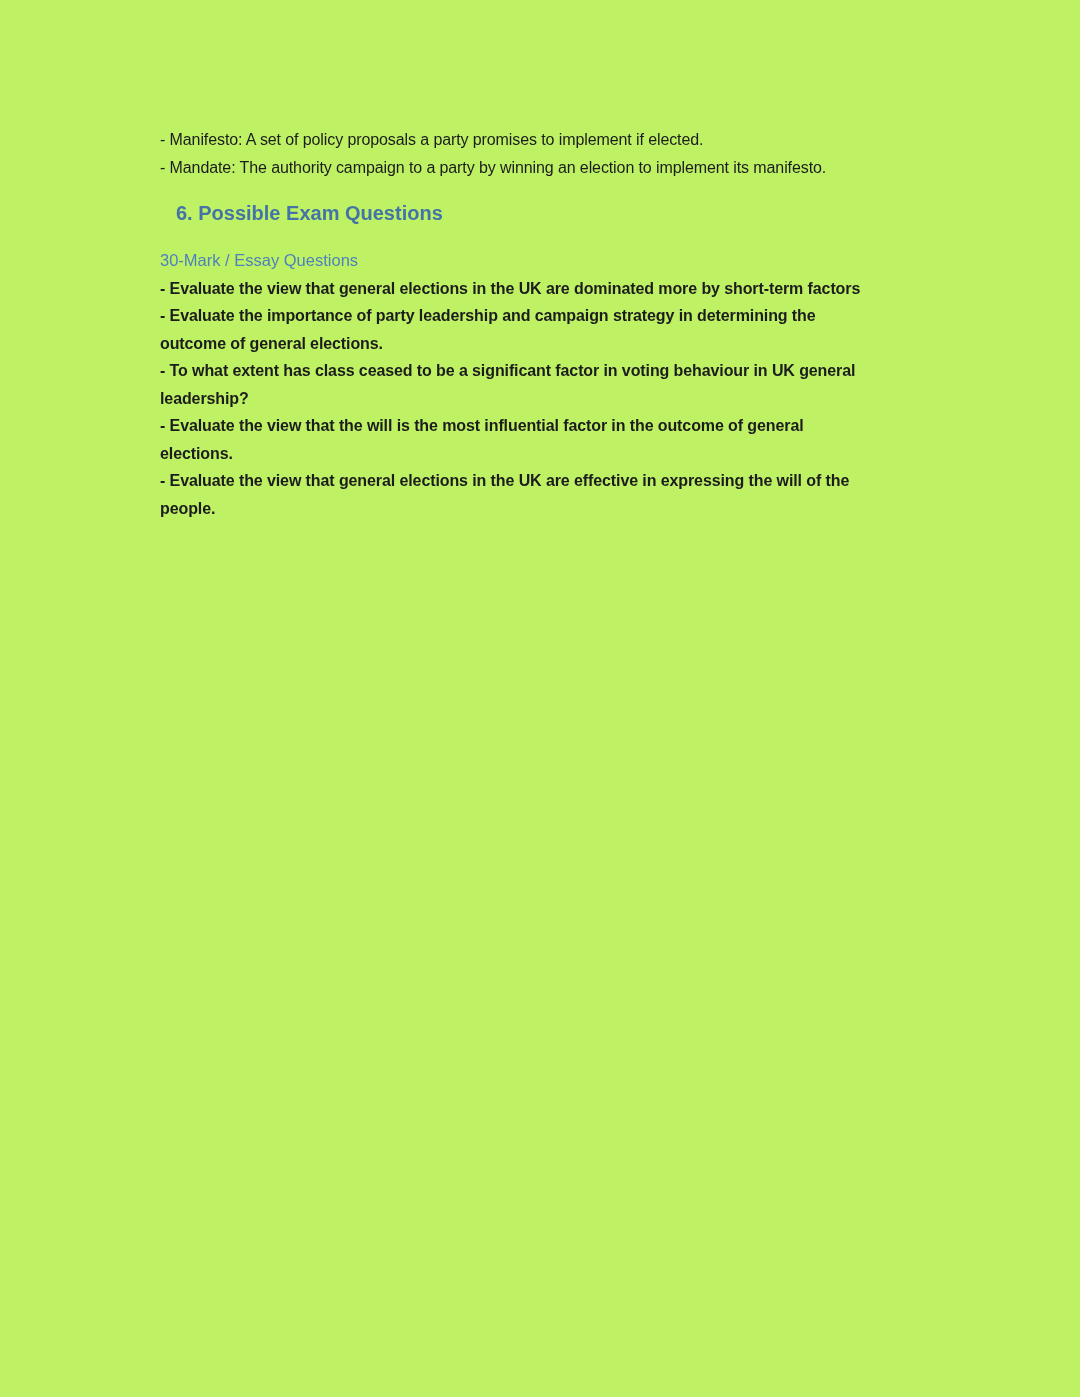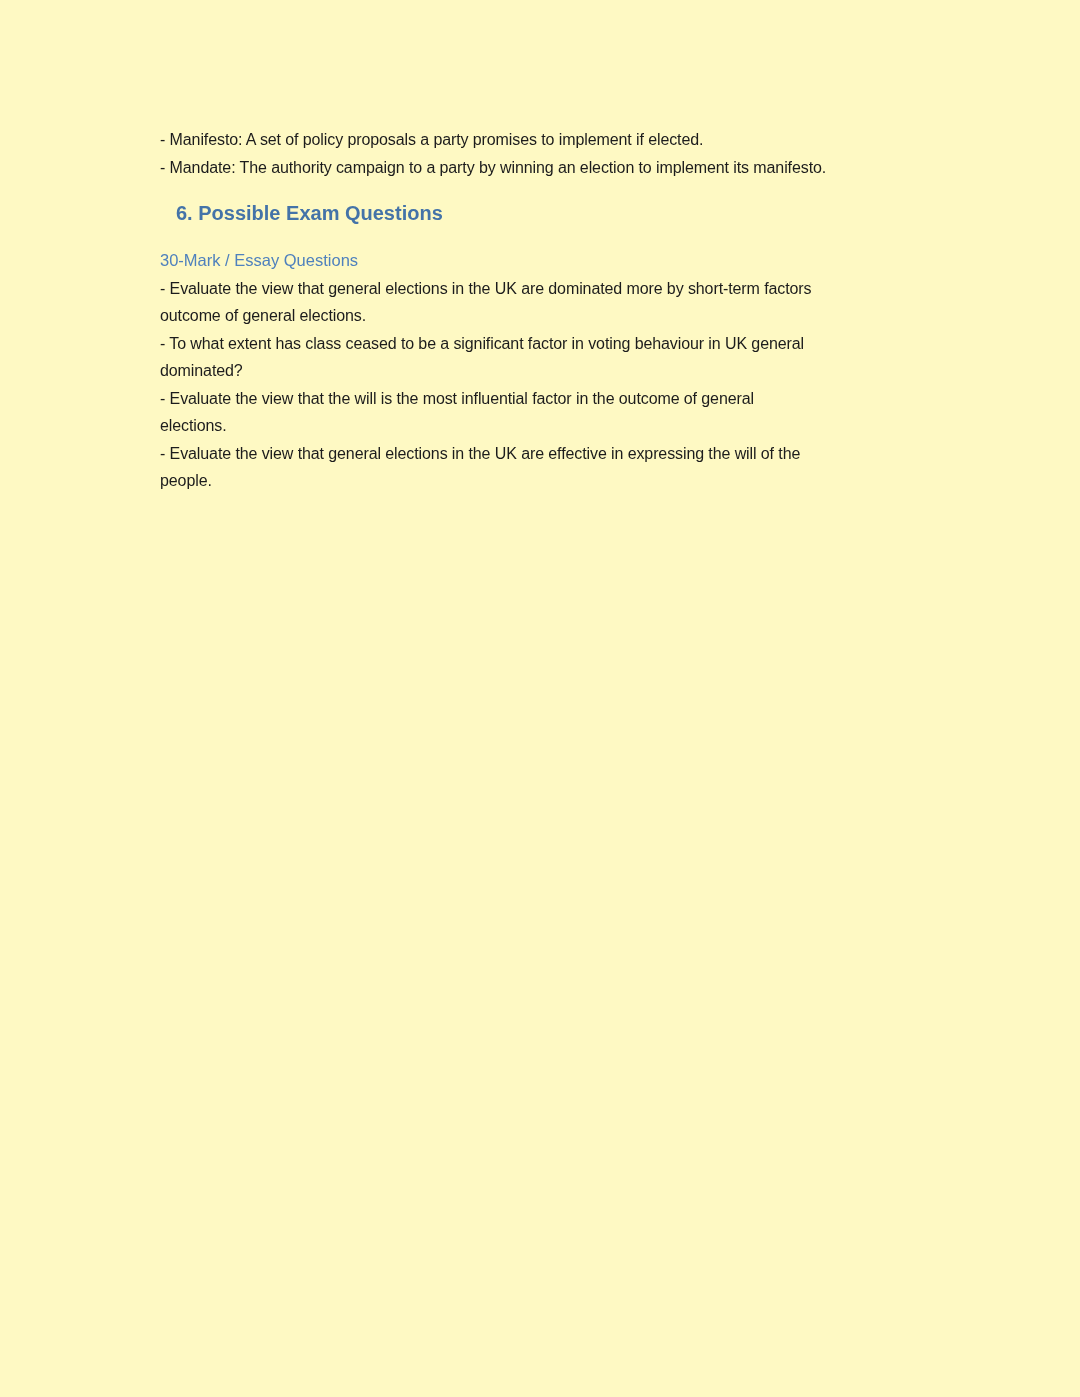--- a/index.html
+++ b/index.html
@@ -13,21 +13,21 @@
     height: 1397px;
     position: relative;
     font-family: "Liberation Sans", sans-serif;
   }
   .page {
     position: absolute;
     left: 0;
     top: 0;
     width: 1080px;
     height: 1397px;
-    background: #fef9c3;
+    background: #bef264;
     overflow: hidden;
   }
   .content {
     position: absolute;
     left: 160px;
     top: 126px;
     width: 800px;
   }
   .body-line {
     font-size: 16px;
@@ -47,40 +47,42 @@
   .subsection-heading {
     font-size: 16.5px;
     font-weight: normal;
     color: #4f81bd;
     line-height: 27.5px;
     margin: 19px 0 0 0;
     white-space: nowrap;
   }
   .question-list {
     margin: 0;
+    font-weight: bold;
   }
 </style>
 </head>
 <body>
 
 <div class="page">
   <div class="content">
 
     <div class="body-line">- Manifesto: A set of policy proposals a party promises to implement if elected.</div>
     <div class="body-line">- Mandate: The authority campaign to a party by winning an election to implement its manifesto.</div>
 
     <h2 class="section-heading">6. Possible Exam Questions</h2>
 
     <h3 class="subsection-heading">30-Mark / Essay Questions</h3>
 
     <div class="question-list">
       <div class="body-line">- Evaluate the view that general elections in the UK are dominated more by short-term factors</div>
+      <div class="body-line">- Evaluate the importance of party leadership and campaign strategy in determining the</div>
       <div class="body-line">outcome of general elections.</div>
       <div class="body-line">- To what extent has class ceased to be a significant factor in voting behaviour in UK general</div>
-      <div class="body-line">dominated?</div>
+      <div class="body-line">leadership?</div>
       <div class="body-line">- Evaluate the view that the will is the most influential factor in the outcome of general</div>
       <div class="body-line">elections.</div>
       <div class="body-line">- Evaluate the view that general elections in the UK are effective in expressing the will of the</div>
       <div class="body-line">people.</div>
     </div>
 
   </div>
 </div>
 
 </body></html>

